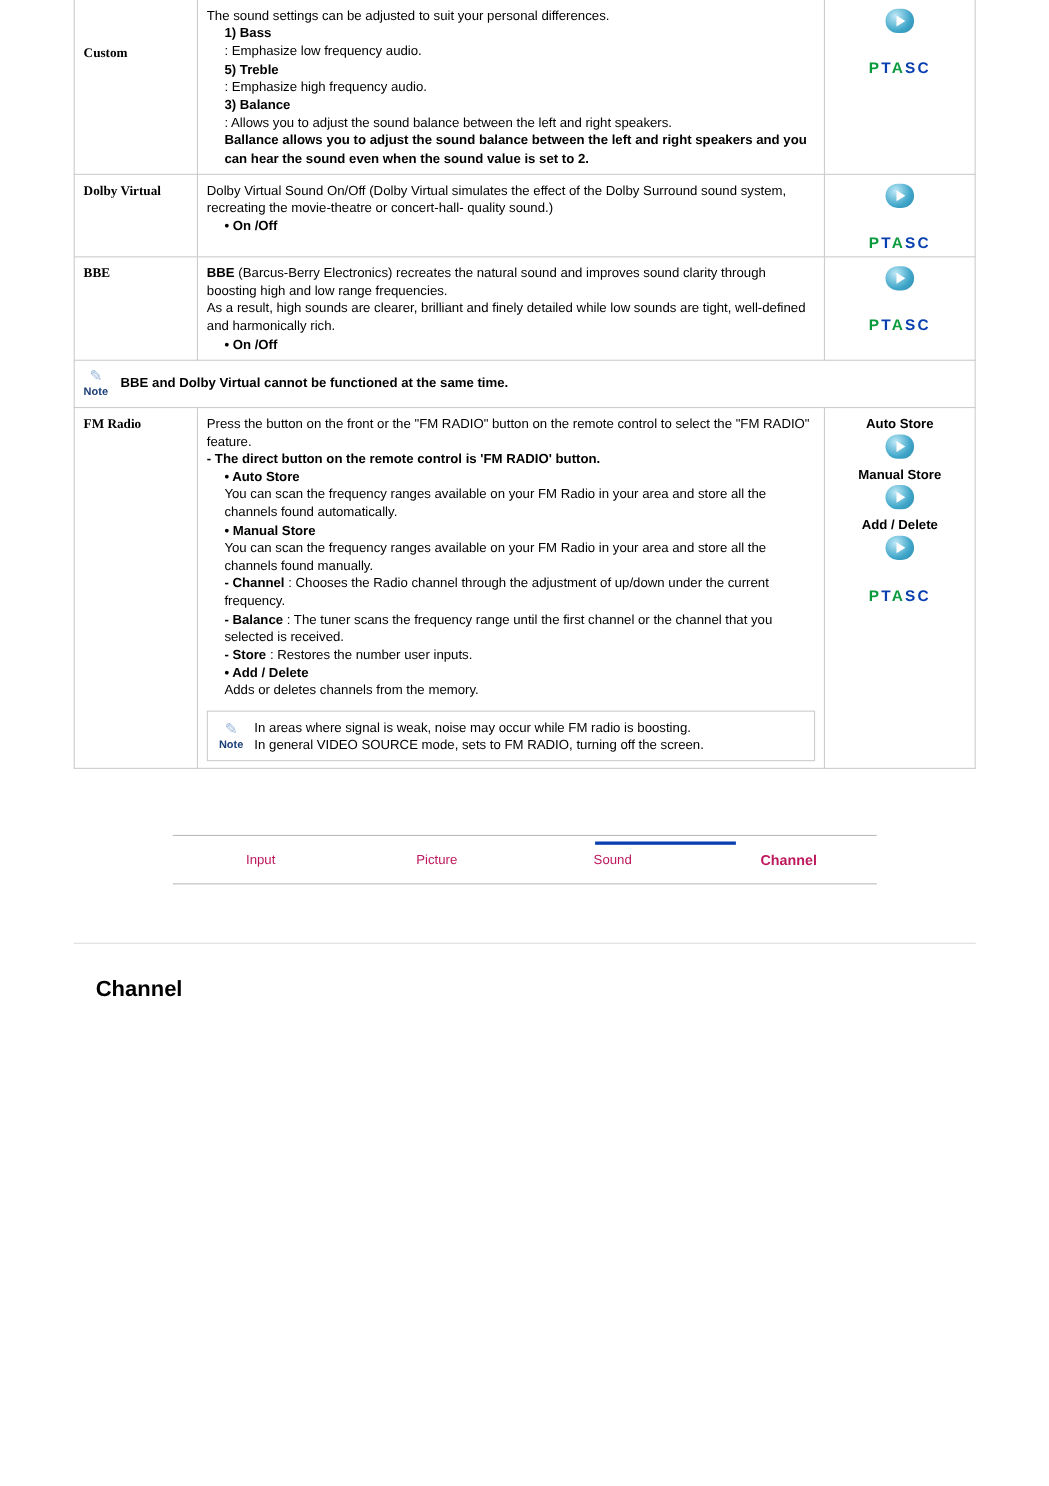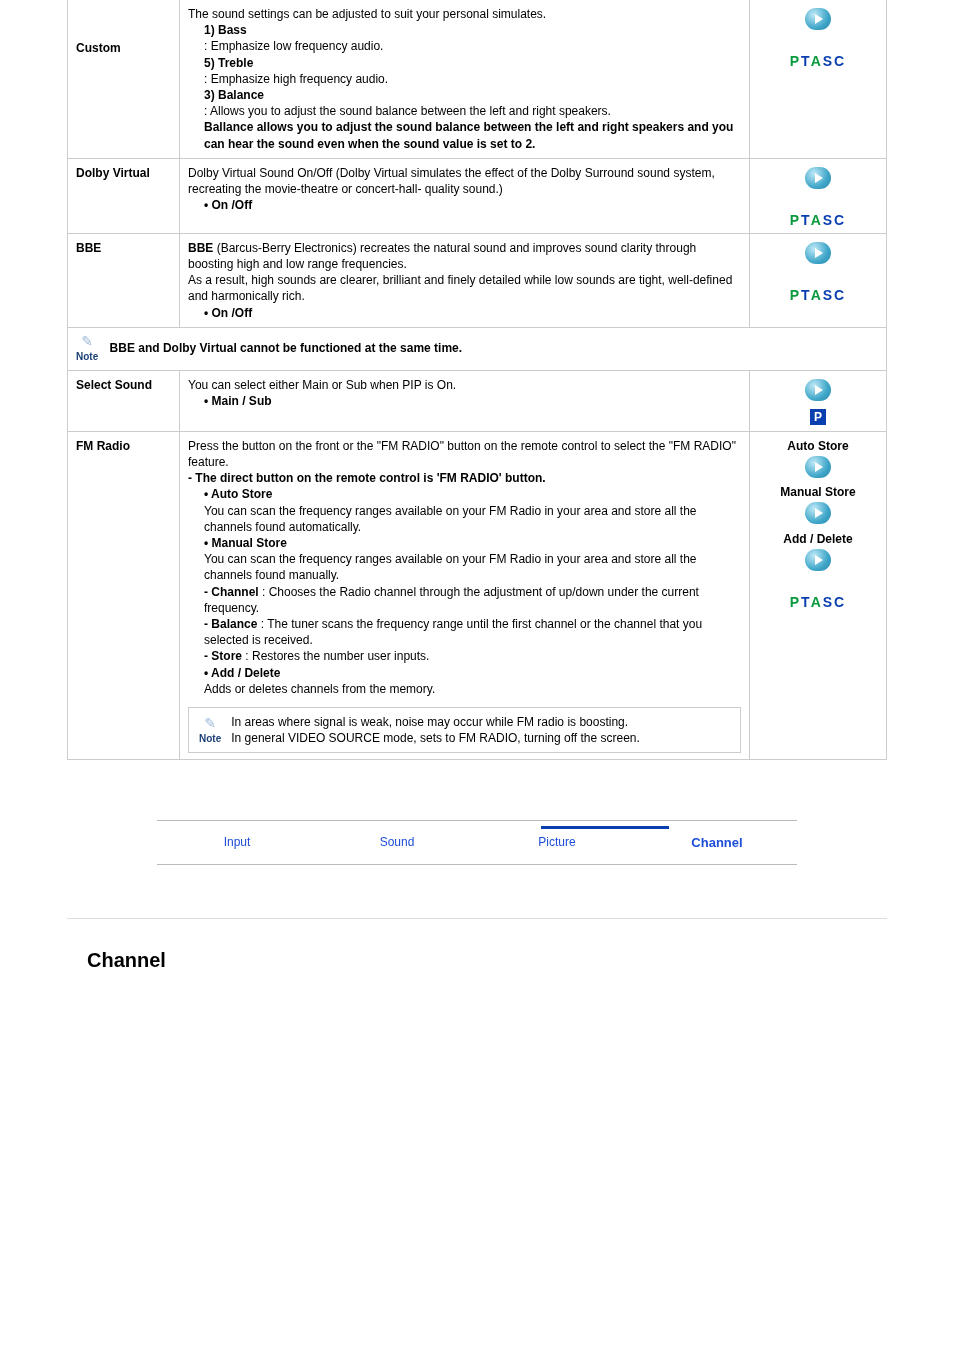--- a/index.html
+++ b/index.html
@@ -22,20 +22,21 @@
   table.main > tbody > tr > td {
     border: 1px solid #ccc;
     vertical-align: top;
     padding: 6px 8px;
     font-size: 12px;
     line-height: 1.35;
   }
   td.label {
     width: 95px;
     font-weight: bold;
+    font-family: Liberation Serif, serif;
   }
   td.side {
     width: 120px;
     text-align: center;
     vertical-align: middle;
     font-size: 11px;
     font-weight: bold;
   }
   td.noborder-top {
     border-top: none !important;
@@ -115,21 +116,21 @@
   .tabs {
     display: flex;
     border-top: 1px solid #bbb;
     border-bottom: 1px solid #bbb;
   }
   .tab {
     flex: 1;
     text-align: center;
     padding: 14px 0;
     font-size: 12px;
-    color: #1d4ed8;
+    color: #be185d;
     cursor: pointer;
     position: relative;
   }
   .tab.active {
     font-weight: bold;
     font-size: 13px;
   }
   .tab-line {
     height: 3px;
     background: #0a3fb0;
@@ -153,21 +154,21 @@
 <body>
 
 <div class="page">
 
 <table class="main">
 <tbody>
 
 <tr>
   <td class="label noborder-top" style="vertical-align:top;padding-top:40px;">Custom</td>
   <td class="noborder-top">
-    <div>The sound settings can be adjusted to suit your personal simulates.</div>
+    <div>The sound settings can be adjusted to suit your personal differences.</div>
     <div class="b indent1">1) Bass</div>
     <div class="indent2">: Emphasize low frequency audio.</div>
     <div class="b indent1">5) Treble</div>
     <div class="indent2">: Emphasize high frequency audio.</div>
     <div class="b indent1">3) Balance</div>
     <div class="indent2">: Allows you to adjust the sound balance between the left and right speakers.</div>
     <div class="b indent2">Ballance allows you to adjust the sound balance between the left and right speakers and you can hear the sound even when the sound value is set to 2.</div>
   </td>
   <td class="side noborder-top">
     <span class="play-btn"></span>
@@ -204,31 +205,20 @@
 <tr class="note-row">
   <td colspan="3">
     <span class="note-icon">
       <span class="pin">✎</span>
       <span class="lbl">Note</span>
     </span>
     <span class="b">BBE and Dolby Virtual cannot be functioned at the same time.</span>
   </td>
 </tr>
 
-<tr>
-  <td class="label">Select Sound</td>
-  <td>
-    <div>You can select either Main or Sub when PIP is On.</div>
-    <div class="b indent1">• Main / Sub</div>
-  </td>
-  <td class="side">
-    <span class="play-btn"></span>
-    <div><span class="p-badge">P</span></div>
-  </td>
-</tr>
 
 <tr>
   <td class="label">FM Radio</td>
   <td>
     <div>Press the button on the front or the "FM RADIO" button on the remote control to select the "FM RADIO" feature.</div>
     <div class="b">- The direct button on the remote control is 'FM RADIO' button.</div>
 
     <div class="b indent1">• Auto Store</div>
     <div class="indent2">You can scan the frequency ranges available on your FM Radio in your area and store all the channels found automatically.</div>
 
@@ -262,22 +252,22 @@
     <div class="ptasc"><span class="green">P</span><span class="blue">T</span><span class="green">A</span><span class="blue">S</span><span class="blue">C</span></div>
   </td>
 </tr>
 
 </tbody>
 </table>
 
 <div class="tabs-wrap">
   <div class="tabs">
     <div class="tab">Input</div>
+    <div class="tab">Picture</div>
     <div class="tab">Sound</div>
-    <div class="tab">Picture</div>
     <div class="tab active">Channel</div>
   </div>
   <div class="tab-line"></div>
 </div>
 
 <hr class="divider">
 
 <h2 class="channel">Channel</h2>
 
 </div>

